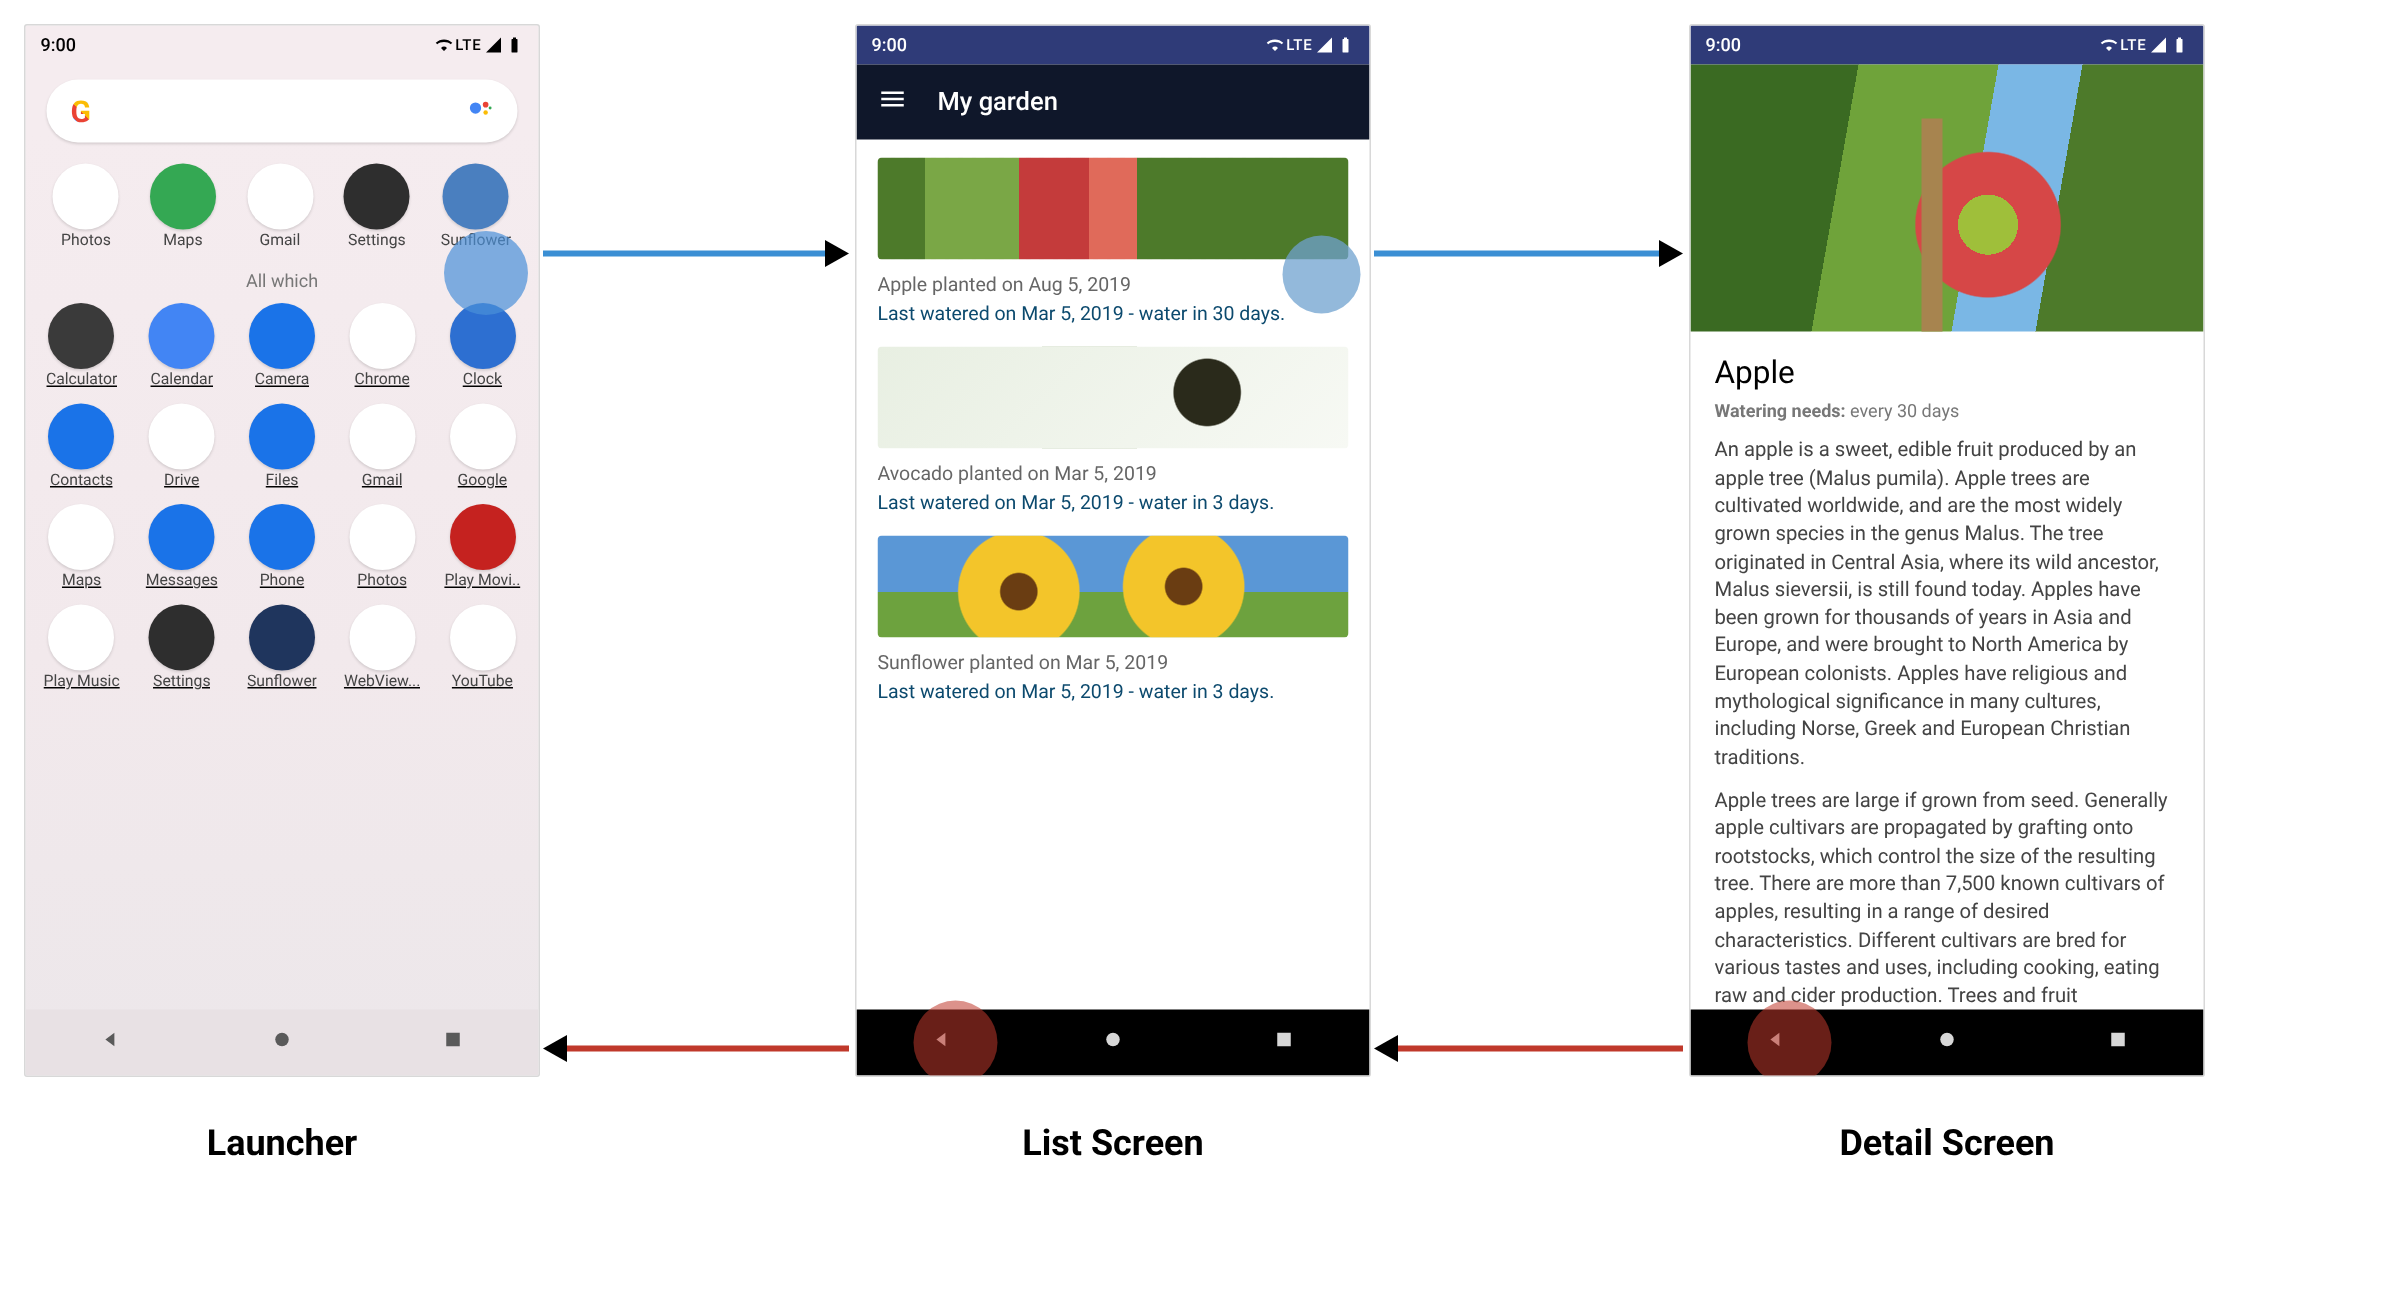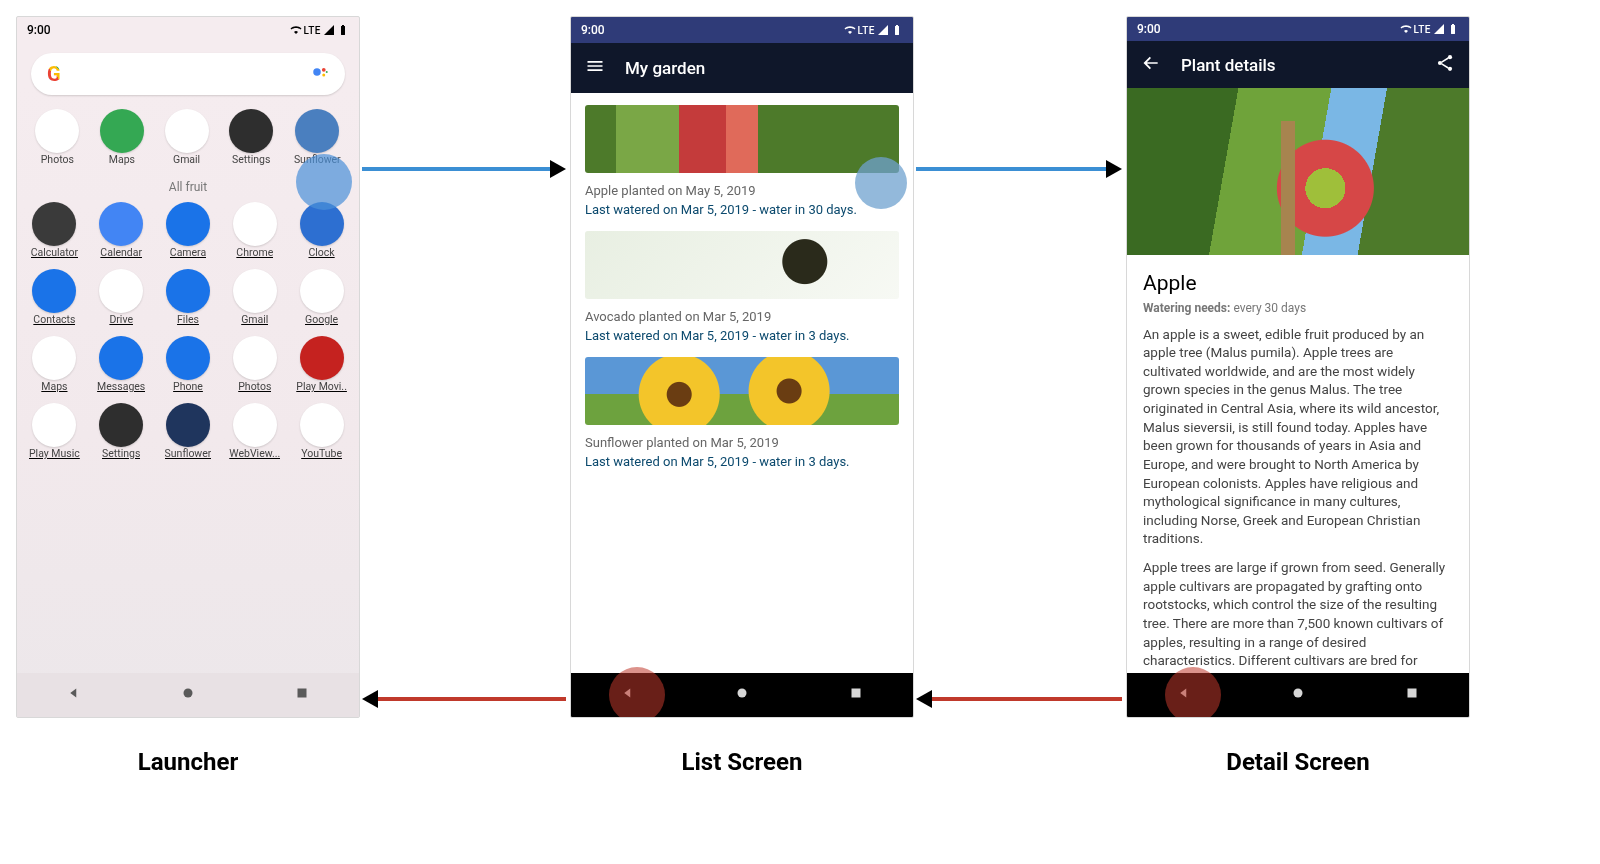--- a/index.html
+++ b/index.html
@@ -130,21 +130,21 @@
           <div class="icon-circ" style="background:#2e2e2e"></div>
                  <div class="app-label">Settings</div>
         </div>
         <div class="app">
           <div class="icon-circ" style="background:#4a7fbf"></div>
                  <div class="app-label">Sunflower</div>
         </div>
       </div>
 
     <div class="app-grid">
-      <div class="section-label">All fruit</div>
+      <div class="section-label">All which</div>
       <div class="grid" id="app-grid">
           <div class="app">
             <div class="icon-circ" style="background:#3a3a3a"></div>
                  <div class="app-label">Calculator</div>
           </div>
           <div class="app">
             <div class="icon-circ" style="background:#4285f4"></div>
                  <div class="app-label">Calendar</div>
           </div>
           <div class="app">
@@ -255,21 +255,21 @@
     </div>
     <div class="app-bar">
       <span><svg width="20" height="20" viewBox="0 0 24 24">
             <path d="M3 6h18v2H3zm0 5h18v2H3zm0 5h18v2H3z"></path>
           </svg></span>
       <span>My garden</span>
     </div>
     <div class="list-content" id="list-content">
         <div class="card">
           <div class="card-img apple-img"></div>
-                 <div class="card-line1">Apple planted on May 5, 2019</div>
+                 <div class="card-line1">Apple planted on Aug 5, 2019</div>
                  <div class="card-line2">Last watered on Mar 5, 2019 - water in 30 days.</div>
         </div>
         <div class="card">
           <div class="card-img avocado-img"></div>
                  <div class="card-line1">Avocado planted on Mar 5, 2019</div>
                  <div class="card-line2">Last watered on Mar 5, 2019 - water in 3 days.</div>
         </div>
         <div class="card">
           <div class="card-img sunflower-img"></div>
                  <div class="card-line1">Sunflower planted on Mar 5, 2019</div>
@@ -301,33 +301,20 @@
             <path fill="#fff" d="M1 9l2 2c4-4 14-4 18 0l2-2C17 3 7 3 1 9zm7 7l4 4 4-4c-2.5-2.5-5.5-2.5-8 0z"></path>
           </svg>
         <span>LTE</span>
         <svg viewBox="0 0 24 24">
             <path fill="#fff" d="M2 22h20V2z"></path>
           </svg>
         <svg viewBox="0 0 24 24">
             <path fill="#fff" d="M15 4h-1V2h-4v2H9C8 4 8 5 8 5v16c0 1 1 1 1 1h6c1 0 1-1 1-1V5c0-1-1-1-1-1z"></path>
           </svg>
       </span>
-    </div>
-    <div class="app-bar">
-      <span><svg width="20" height="20" viewBox="0 0 24 24">
-            <path d="M20 11H7l5-5-1.5-1.5L3 12l7.5 7.5L12 18l-5-5h13z"></path>
-          </svg></span>
-      <span>Plant details</span>
-      <span class="spacer"></span>
-      <span><svg width="20" height="20" viewBox="0 0 24 24">
-            <circle cx="18" cy="5" r="2.5"></circle>
-            <circle cx="6" cy="12" r="2.5"></circle>
-            <circle cx="18" cy="19" r="2.5"></circle>
-            <path d="M8 11l8-5M8 13l8 5" stroke="#fff" stroke-width="1.8"></path>
-          </svg></span>
     </div>
     <div class="hero"></div>
     <div class="detail-body">
       <div class="detail-title">Apple</div>
       <div class="watering">
         <span class="lbl">Watering needs:</span>
         <span class="val">every 30 days</span>
       </div>
       <div class="para">An apple is a sweet, edible fruit produced by an apple tree (Malus pumila). Apple trees are cultivated worldwide, and are the most widely grown species in the genus Malus. The tree originated in Central Asia, where its wild ancestor, Malus sieversii, is still found today. Apples have been grown for thousands of years in Asia and Europe, and were brought to North America by European colonists. Apples have religious and mythological significance in many cultures, including Norse, Greek and European Christian traditions.</div>
       <div class="para">Apple trees are large if grown from seed. Generally apple cultivars are propagated by grafting onto rootstocks, which control the size of the resulting tree. There are more than 7,500 known cultivars of apples, resulting in a range of desired characteristics. Different cultivars are bred for various tastes and uses, including cooking, eating raw and cider production. Trees and fruit</div>

